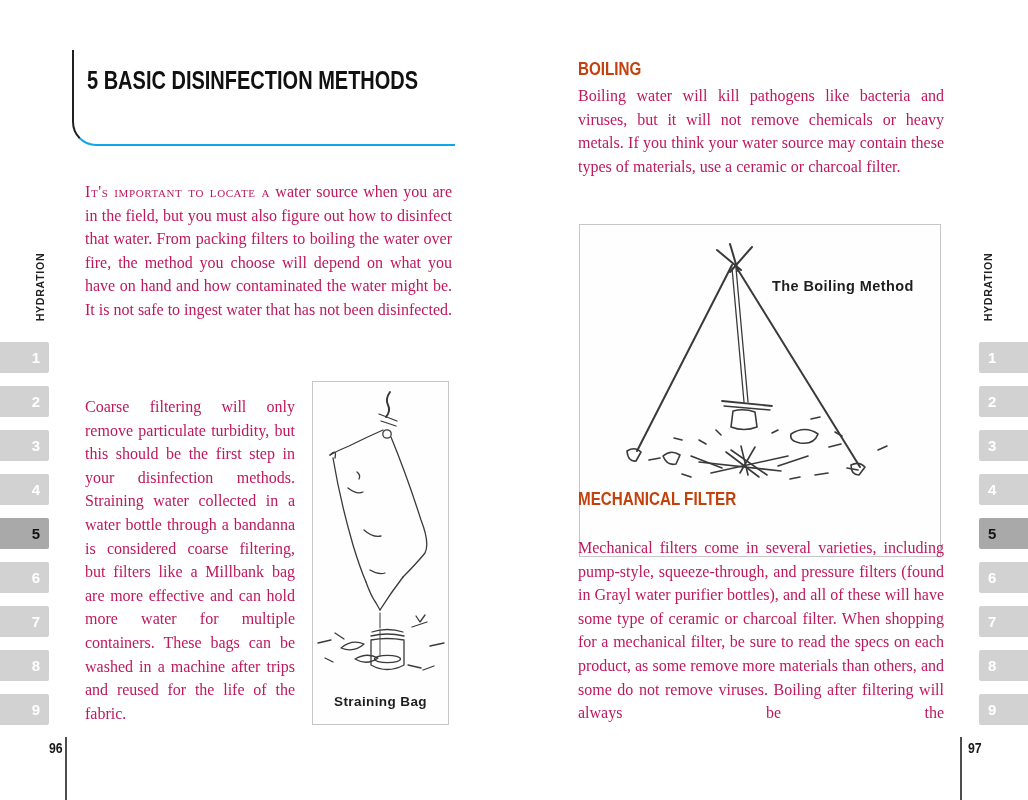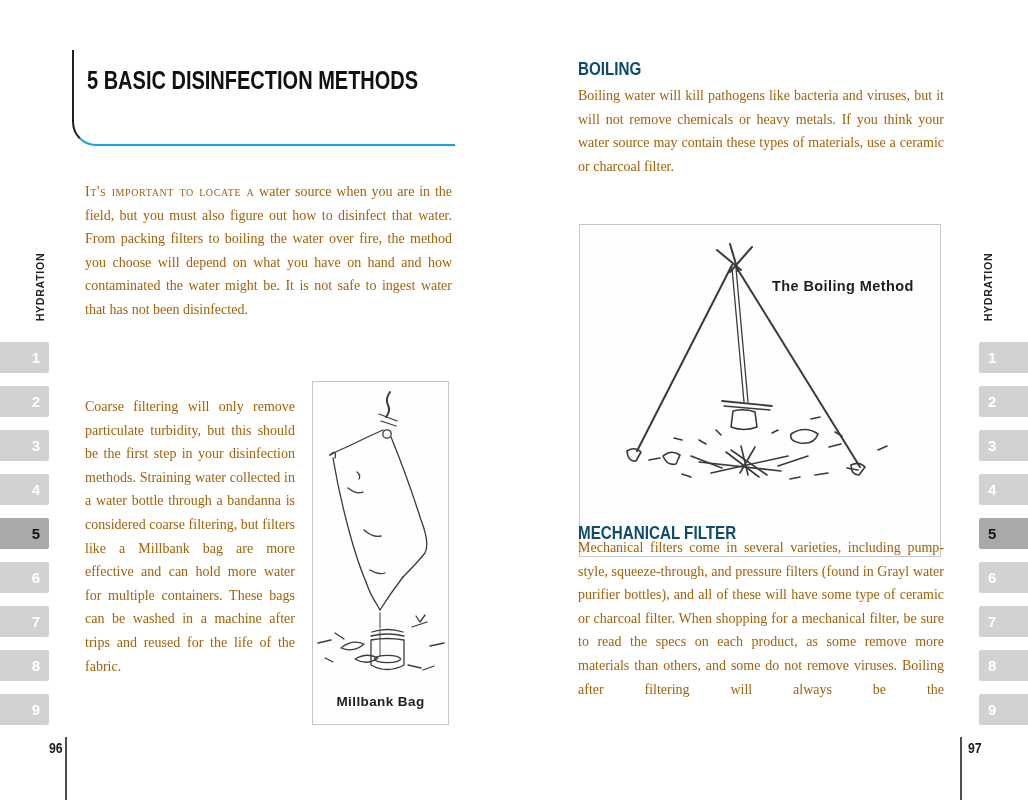--- a/index.html
+++ b/index.html
@@ -49,27 +49,27 @@
   }
   .title-line {
     font-family:"Liberation Sans", sans-serif; font-weight:bold;
     font-size:25px; line-height:37px; color:#111; white-space:nowrap;
   }
   .title-line span { display:inline-block; transform:scaleX(0.8); transform-origin:0 60%; }
   
   .h2 {
     position:absolute;
     font-family:"Liberation Sans", sans-serif; font-weight:bold;
-    font-size:19px; color:#0c4a6e; white-space:nowrap;
+    font-size:19px; color:#c2410c; white-space:nowrap;
   }
   .h2 span { display:inline-block; transform:scaleX(0.8); transform-origin:0 60%; }
   
   .body-text {
-    position:absolute; font-size:14px; line-height:23.6px;
-    text-align:justify; color:#a16207;
+    position:absolute; font-size:16px; line-height:23.6px;
+    text-align:justify; color:#be185d;
   }
   .body-text.justify-last { text-align-last:justify; }
   .smallcaps { font-variant:small-caps; letter-spacing:0.6px; }
   
   .figure-box { position:absolute; border:1px solid #c6c6c6; background:#fefefe; }
   .fig-caption {
     position:absolute; left:0; right:0; text-align:center;
     font-family:"Liberation Sans", sans-serif; font-weight:bold;
     font-size:13.5px; letter-spacing:0.4px; color:#1e1e1e;
   }
@@ -163,21 +163,21 @@
         <path d="M5 261 l13 -3"></path>
         <path d="M22 251 l9 6"></path>
         <path d="M99 245 l15 -5"></path>
         <path d="M117 264 l14 -3"></path>
         <path d="M95 283 l13 3"></path>
         <path d="M110 288 l11 -4"></path>
         <path d="M103 234 l4 6 l5 -7"></path>
         <path d="M12 276 l8 4"></path>
       </g>
     </svg>
-    <div class="fig-caption" style="top:312px;">Millbank Bag</div>
+    <div class="fig-caption" style="top:312px;">Straining Bag</div>
   </div>
 
   <div class="h2" style="left:578px; top:58px;"><span>BOILING</span></div>
   <p class="body-text" style="left:578px; top:84px; width:366px;">Boiling water will kill pathogens like bacteria and viruses, but it will not remove chemicals or heavy metals. If you think your water source may contain these types of materials, use a ceramic or charcoal filter.</p>
 
   <div class="figure-box" style="left:579px; top:224px; width:362px; height:333px;">
     <svg width="360" height="258" viewBox="0 0 360 258">
       <g fill="none" stroke="#3a3a3a" stroke-width="1.6" stroke-linecap="round" stroke-linejoin="round">
 
         <path d="M137 25 L161 45" stroke-width="2"></path>
@@ -221,16 +221,16 @@
         <path d="M255 207 l7 4"></path>
         <path d="M102 249 l9 3"></path>
         <path d="M210 254 l10 -2"></path>
         <path d="M136 205 l5 5"></path>
         <path d="M192 208 l6 -3"></path>
       </g>
     </svg>
     <div class="fig-label" style="left:192px; top:53px;">The Boiling Method</div>
   </div>
 
-  <div class="h2" style="left:578px; top:522px;"><span>MECHANICAL FILTER</span></div>
+  <div class="h2" style="left:578px; top:488px;"><span>MECHANICAL FILTER</span></div>
   <p class="body-text justify-last" style="left:578px; top:536px; width:366px;">Mechanical filters come in several varieties, including pump-style, squeeze-through, and pressure filters (found in Grayl water purifier bottles), and all of these will have some type of ceramic or charcoal filter. When shopping for a mechanical filter, be sure to read the specs on each product, as some remove more materials than others, and some do not remove viruses. Boiling after filtering will always be the</p>
 
 </div>
 
 </body></html>

